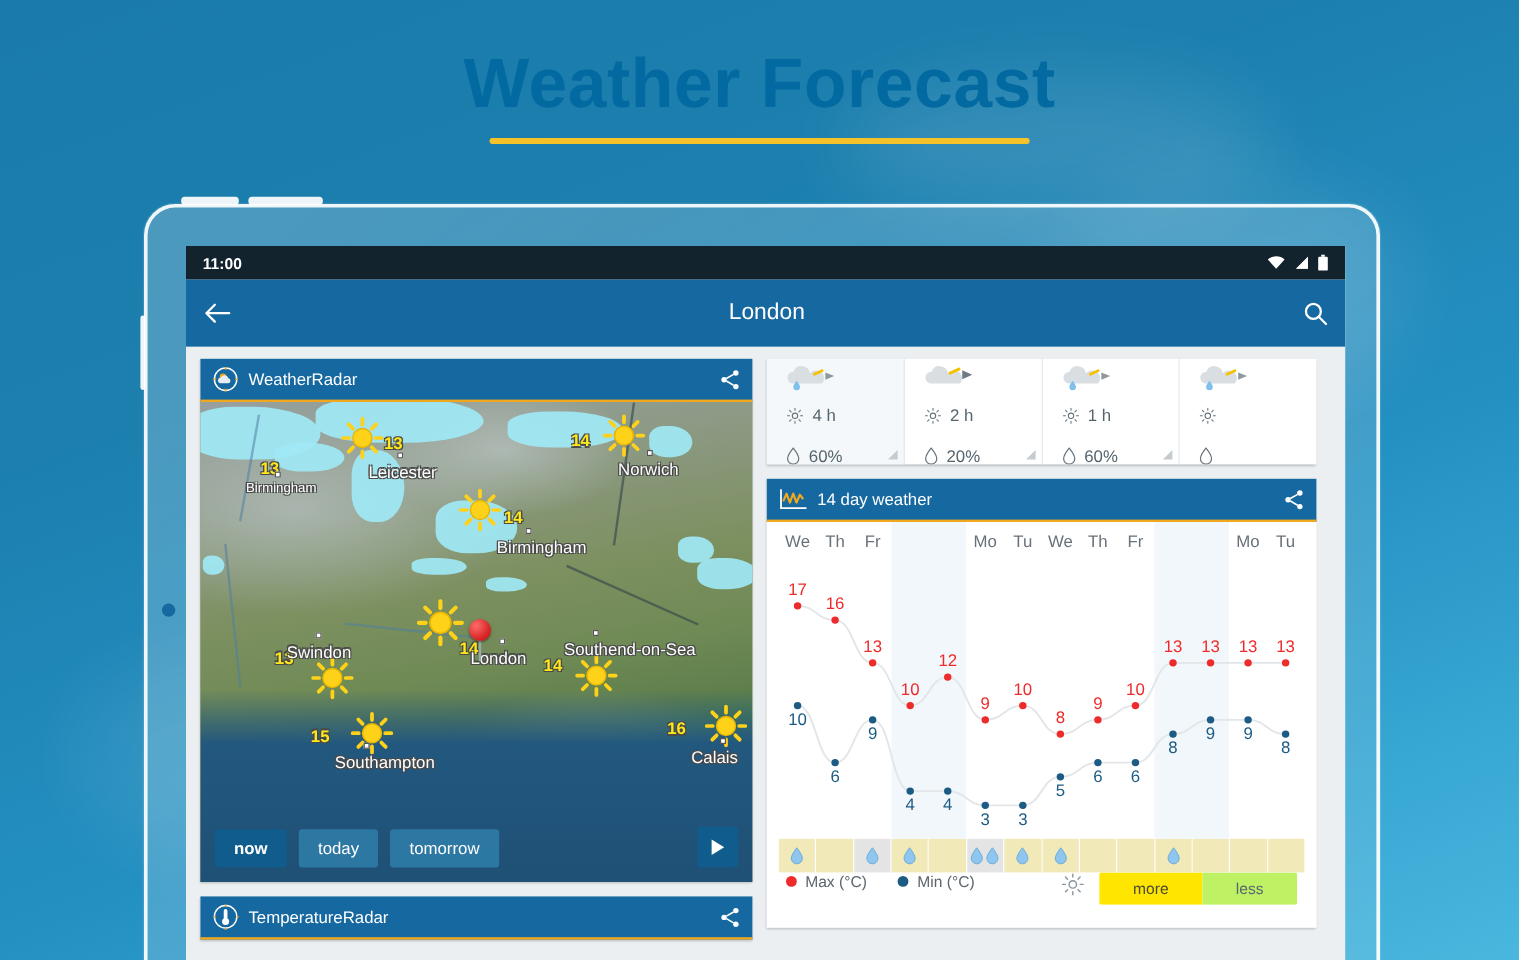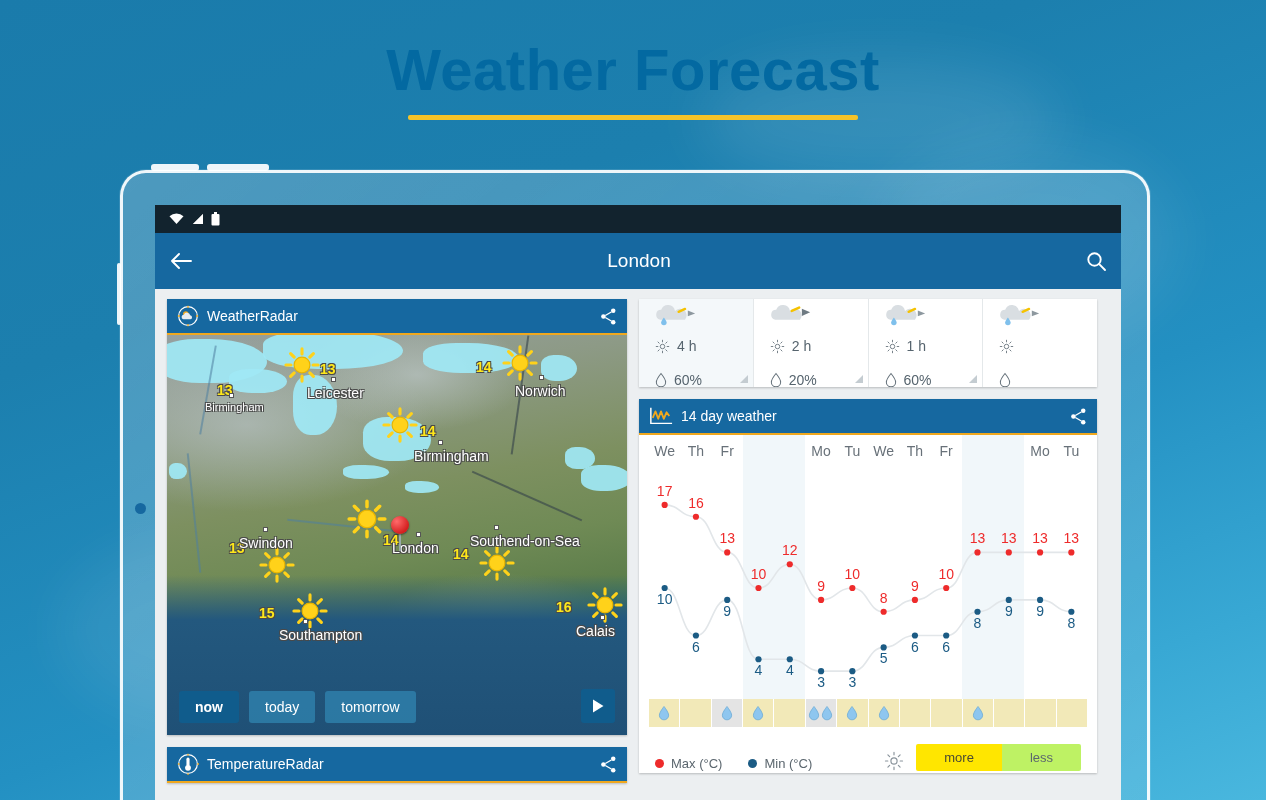--- a/index.html
+++ b/index.html
@@ -112,21 +112,21 @@
   .daylabels { display: flex; height: 32px; align-items: center; }
   .daylabels div { flex: 1; text-align: center; color: #687179; font-size: 14px; }
   .daylabels div.we { color: #3d464d; font-weight: bold; }
   .plot { position: relative; height: 232px; }
   .weekband { position: absolute; top: -32px; bottom: 0; background: #f1f7fa; }
   .precip-row { display: flex; height: 28px; }
   .pcell { flex: 1; background: #f2e9b8; display: flex; align-items: center; justify-content: center; gap: 1px;
            border-right: 1px solid #fff; }
   .pcell.grey { background: #e4e4e4; }
   .pcell:last-child { border-right: none; }
-  .legend { display: flex; align-items: flex-end; height: 44px; padding: 0 6px; }
+  .legend { display: flex; align-items: flex-start; height: 44px; padding: 0 6px; }
   .lg { display: flex; align-items: center; gap: 7px; margin-right: 26px; color: #5b666e; font-size: 13px; }
   .lgdot { width: 9px; height: 9px; border-radius: 50%; }
   .spacer { flex: 1; }
   .toggle { display: flex; border-radius: 2px; overflow: hidden; margin-left: 12px; }
   .toggle span { padding: 6px 28px; font-size: 13px; color: #5b666e; }
   .toggle .on { background: #ffe600; color: #4a4a33; }
   .toggle .off { background: #bef264; }
 
   svg { display: block; }
 </style>
@@ -144,20 +144,21 @@
 
 <div class="tablet">
   <div class="vol vol1"></div>
   <div class="vol vol2"></div>
   <div class="side-btn sb1"></div>
   <div class="cam"></div>
 
   <div class="screen">
 
     <div class="statusbar">
+      <div class="clock">11:00</div>
       <div class="sb-icons">
         <span class="ic">
           <svg width="15" height="12" viewBox="0 0 15 12">
               <path d="M7.5 11 0.5 3.2A10.5 10.5 0 0 1 14.5 3.2Z" fill="#fff"></path>
             </svg>
         </span>
         <span class="ic">
           <svg width="13" height="12" viewBox="0 0 13 12">
               <path d="M12 1v10H2Z" fill="#fff"></path>
               <path d="M12 1v10H2Z" fill="#fff" opacity=".85"></path>

